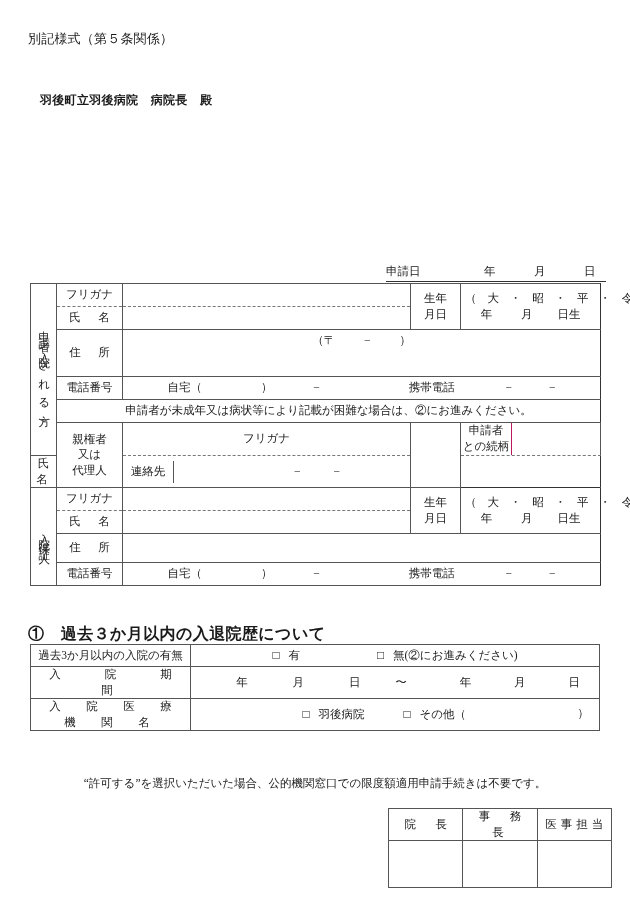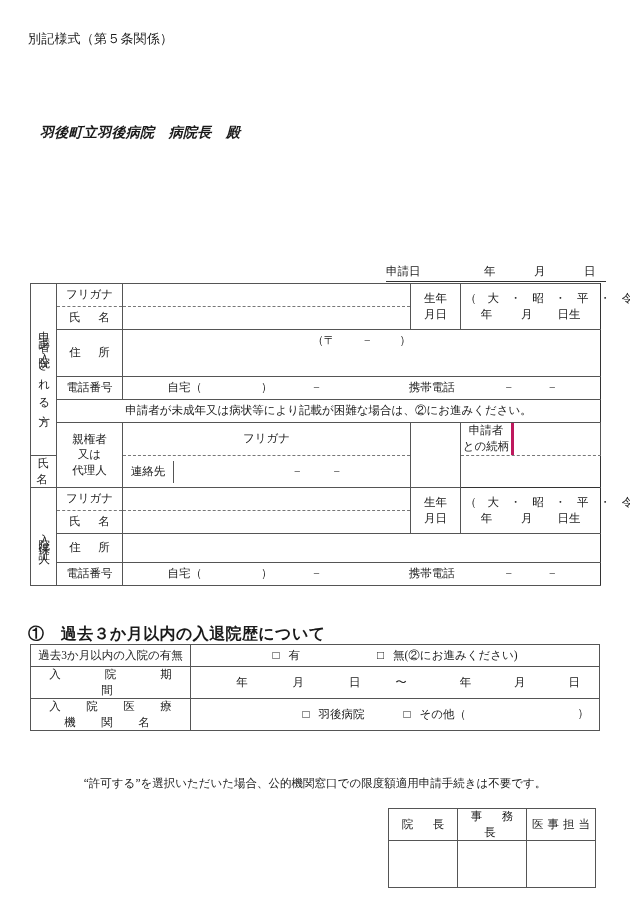--- a/index.html
+++ b/index.html
@@ -39,26 +39,25 @@
     width: 630px;
     text-align: center;
     font-size: 21px;
     font-weight: bold;
     letter-spacing: 14px;
     text-indent: 14px;
   }
   .addressee {
     position: absolute;
     left: 40px;
-    top: 124px;
-    font-size: 14px;
+    top: 92px;
+    font-size: 12px;
     font-weight: bold;
     letter-spacing: 0.3px;
     white-space: nowrap;
-    font-style: italic;
   }
 
   
   .intro {
     position: absolute;
     left: 28px;
     top: 144px;
     width: 578px;
     font-size: 11.6px;
     line-height: 20px;
@@ -182,21 +181,21 @@
     width: 630px;
     text-align: center;
     font-size: 11.5px;
   }
 
   
   #sign-table {
     position: absolute;
     left: 388px;
     top: 808px;
-    width: 208px;
+    width: 224px;
   }
   #sign-table td.head { height: 20px; }
   #sign-table td.body { height: 46px; }
   .sp-head { letter-spacing: 4px; text-indent: 4px; }
 
   .chk { font-size: 12px; }
 </style>
 </head>
 <body>
 
@@ -281,21 +280,21 @@
         <div>親権者</div>
         <div>又は</div>
         <div>代理人</div>
       </td>
       <td class="dashed-bottom" style="height:20px">フリガナ</td>
       <td rowspan="2" style="border-left:1px solid #555"></td>
       <td colspan="2" class="dashed-bottom" style="padding:0">
         <table class="grid" style="width:100%;border:none">
           <tbody>
                 <tr>
-            <td style="width:50px;border:none;border-right:3px solid #be185d;height:32px">
+            <td style="width:50px;border:none;border-right:1px solid #be185d;height:32px">
               <div>申請者</div>
               <div>との続柄</div>
             </td>
             <td style="border:none"></td>
           </tr>
         </tbody>
             </table>
       </td>
     </tr>
     <tr>

